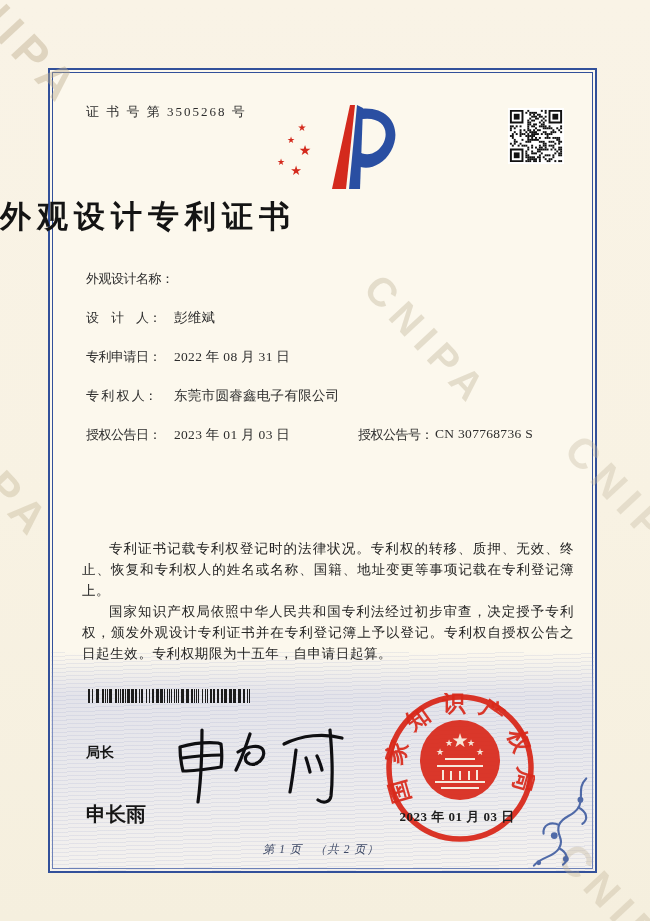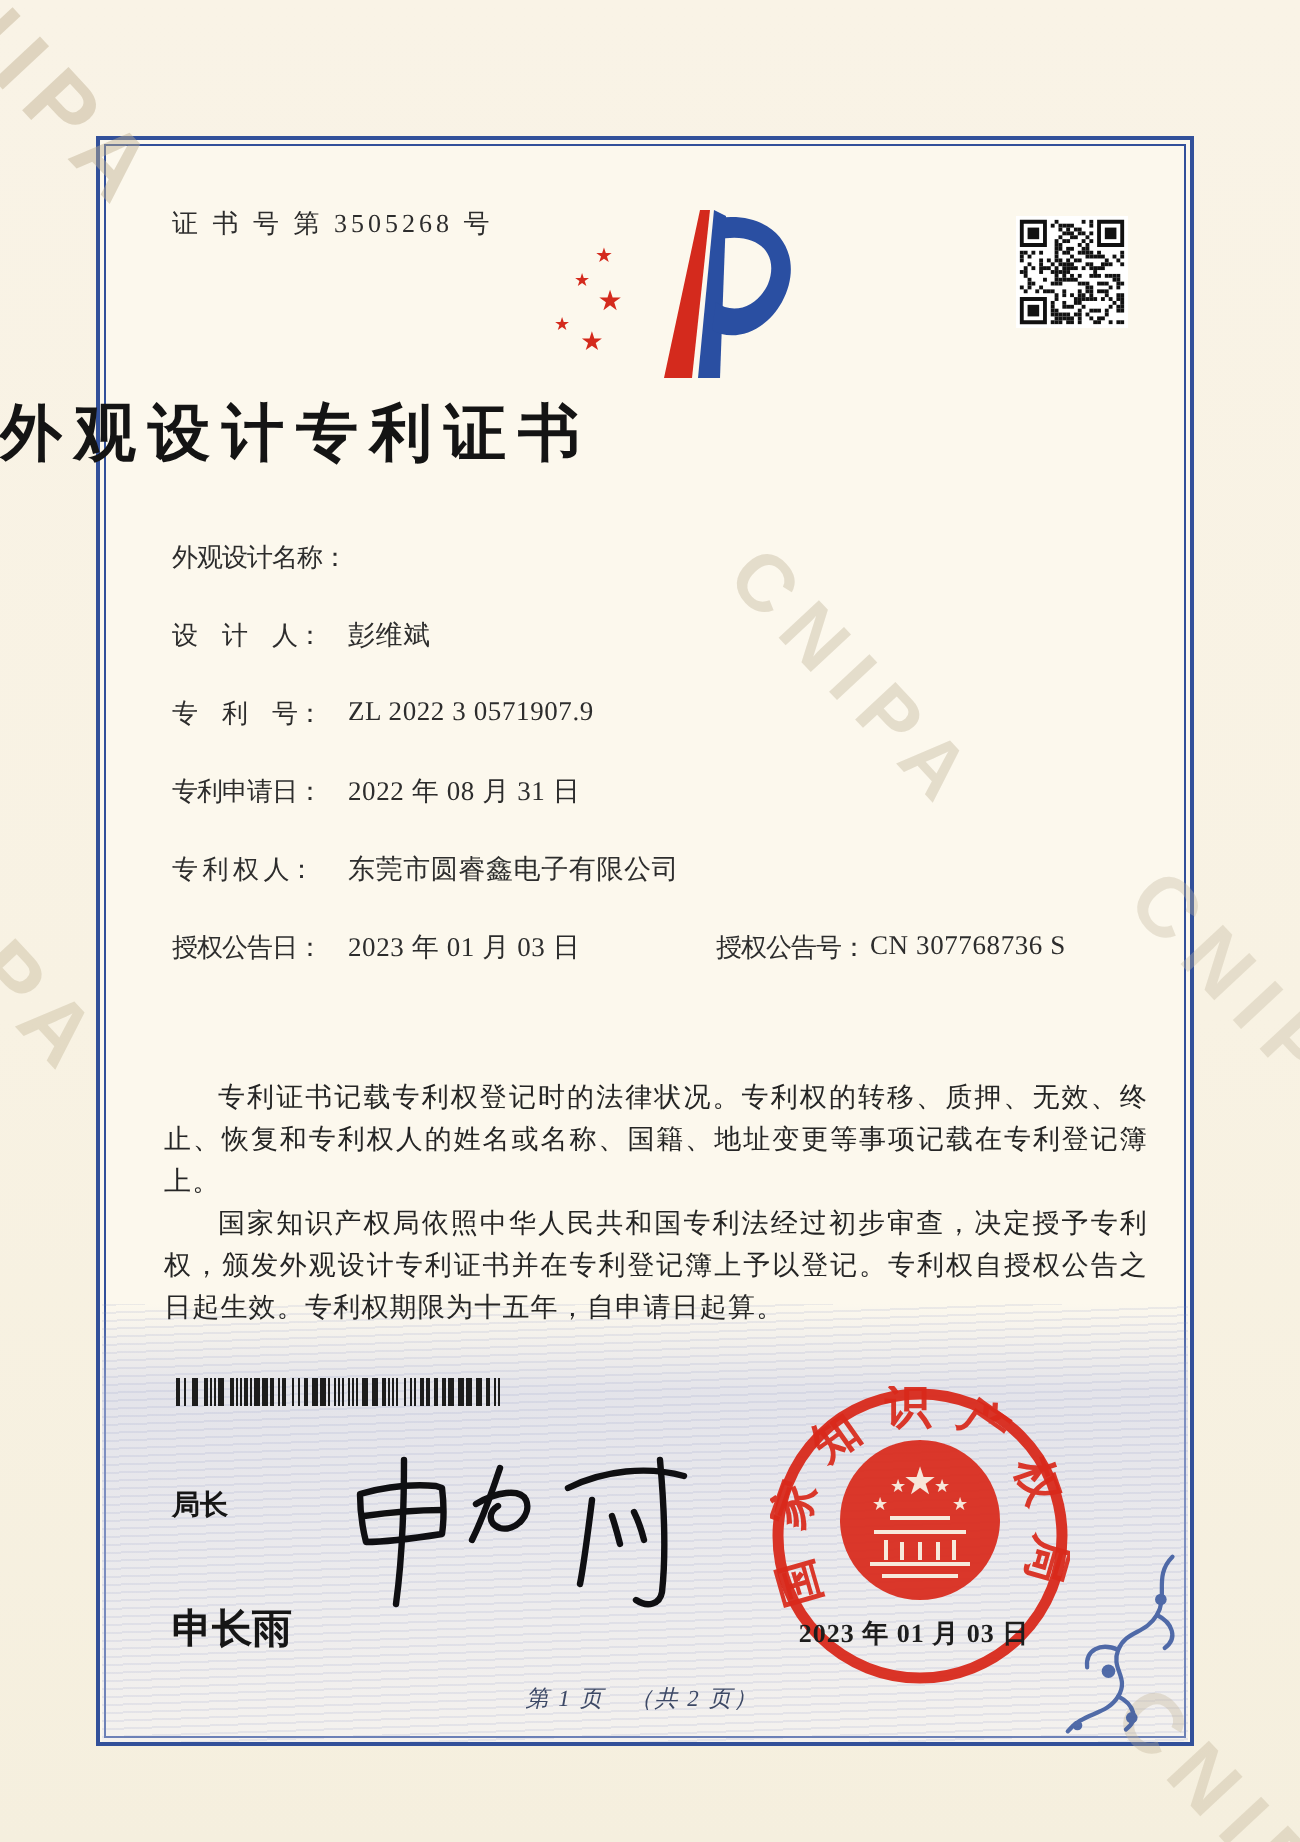--- a/index.html
+++ b/index.html
@@ -355,24 +355,20 @@
 
   <div class="fields">
     <div class="frow">
       <span class="fl">外观设计名称：</span>
     </div>
     <div class="frow">
       <span class="fl">设　计　人：</span>
       <span class="fv">彭维斌</span>
     </div>
     <div class="frow">
-      <span class="fl">专　利　号：</span>
-      <span class="fv">ZL 2022 3 0571907.9</span>
-    </div>
-    <div class="frow">
       <span class="fl">专利申请日：</span>
       <span class="fv">2022 年 08 月 31 日</span>
     </div>
     <div class="frow">
       <span class="fl">专 利 权 人：</span>
       <span class="fv">东莞市圆睿鑫电子有限公司</span>
     </div>
     <div class="frow">
       <span class="fl">授权公告日：</span>
       <span class="fv">2023 年 01 月 03 日</span>

